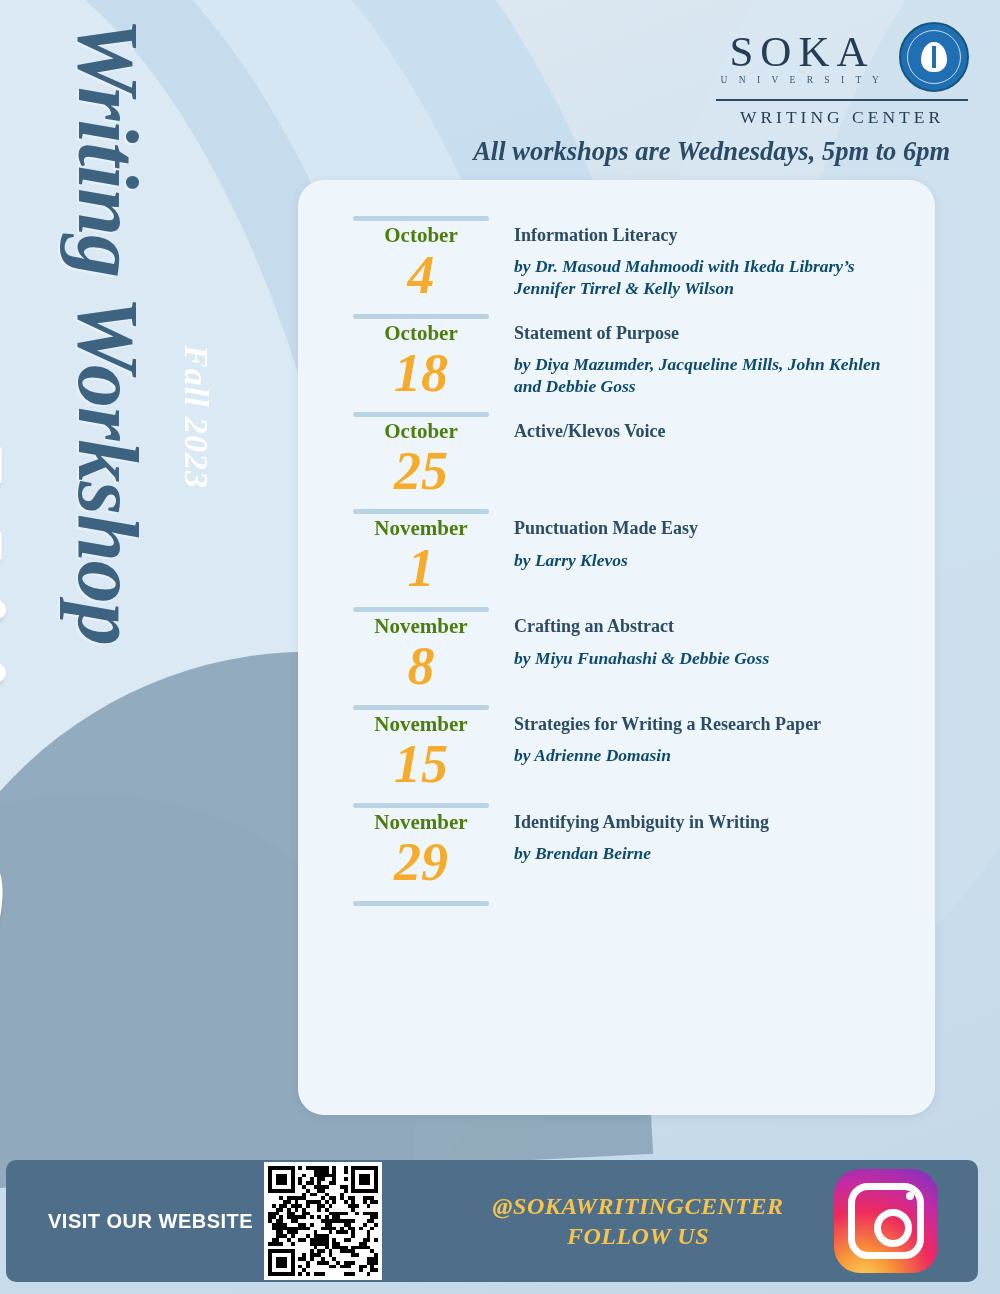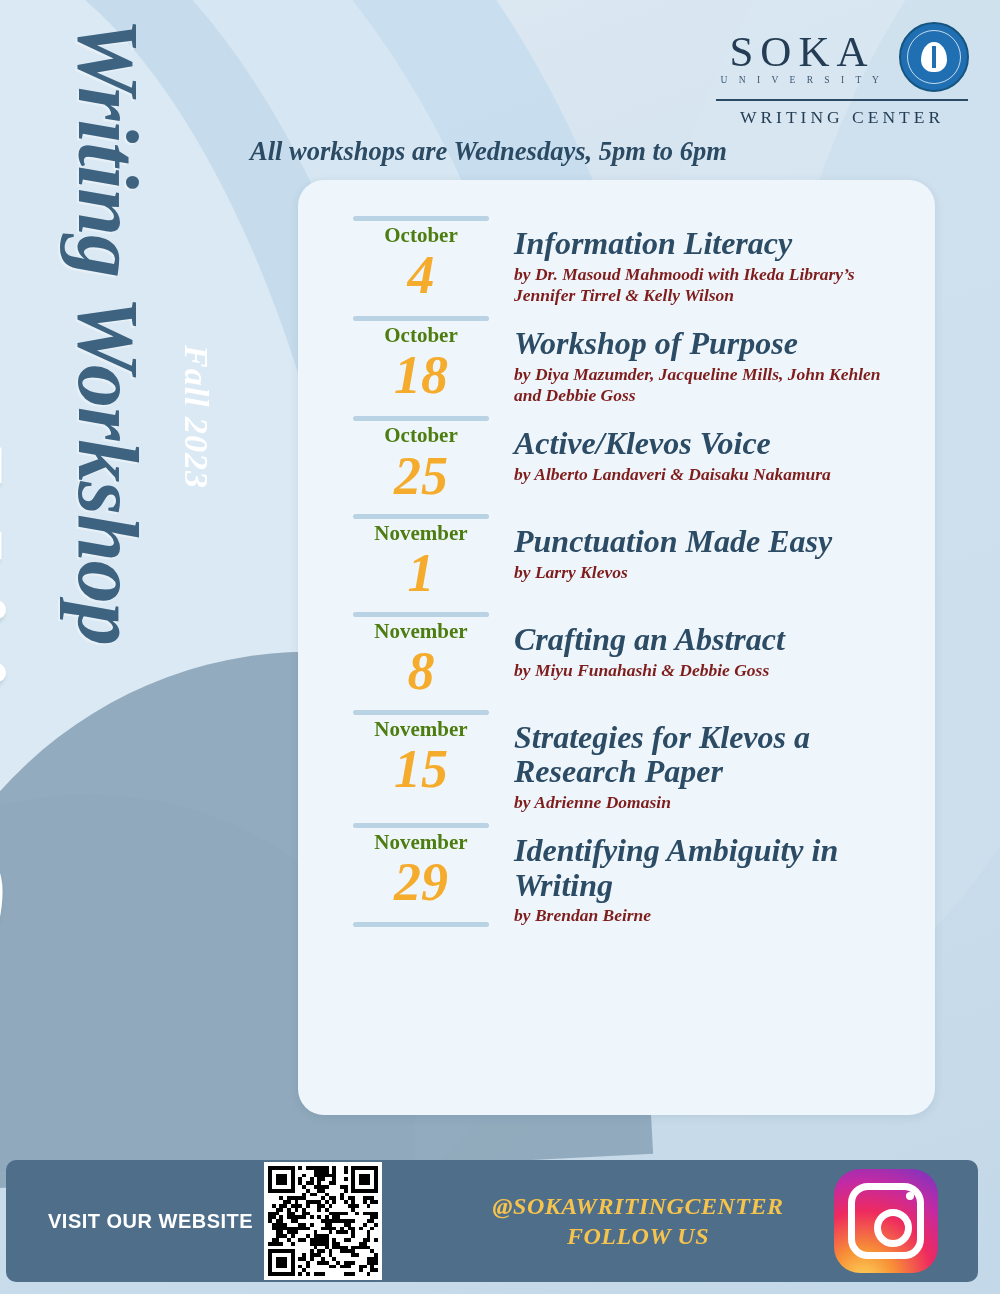--- a/index.html
+++ b/index.html
@@ -219,21 +219,21 @@
     transform: rotate(90deg);
     text-shadow: 3px 3px 5px rgba(60,90,115,.35);
   }
 
   
   .headline {
     position: absolute;
     top: 136px;
     left: 250px;
     width: 700px;
-    text-align: left;
+    text-align: right;
     font-family: "Liberation Serif", serif;
     font-weight: bold;
     font-style: italic;
     font-size: 26.5px;
     color: #2b4a63;
   }
 
   
   .card {
     position: absolute;
@@ -288,33 +288,32 @@
     line-height: 1.05;
   }
   .info {
     flex: 1;
     padding-left: 18px;
     padding-top: 10px;
   }
   .wtitle {
     font-family: "Liberation Serif", serif;
     font-weight: bold;
-    font-style: italic;
-    font-size: 32px;
+    font-size: 18px;
     color: #2c4b65;
     line-height: 1.08;
   }
   .wby {
     font-family: "Liberation Serif", serif;
     font-weight: bold;
     font-style: italic;
     font-size: 17.5px;
-    color: #7f1d1d;
+    color: #0c4a6e;
     line-height: 1.22;
-    margin-top: 3px;
+    margin-top: 11px;
   }
   .row-last .datecol:after {
     content: "";
     position: absolute;
     bottom: -16px; left: 7px; right: 7px;
     height: 5px;
     background: #b9d2e4;
     border-radius: 3px;
   }
 
@@ -448,32 +447,31 @@
             <div class="wtitle">Information Literacy</div>
             <div class="wby">by Dr. Masoud  Mahmoodi  with Ikeda Library’s Jennifer Tirrel &amp; Kelly Wilson</div>
           </div>
         </div>
         <div class="row">
           <div class="datecol">
             <div class="month">October</div>
             <div class="day">18</div>
           </div>
           <div class="info">
-            <div class="wtitle">Workshop of Purpose</div>
+            <div class="wtitle">Statement of Purpose</div>
             <div class="wby">by Diya Mazumder, Jacqueline Mills, John Kehlen and Debbie Goss</div>
           </div>
         </div>
         <div class="row">
           <div class="datecol">
             <div class="month">October</div>
             <div class="day">25</div>
           </div>
           <div class="info">
             <div class="wtitle">Active/Klevos Voice</div>
-            <div class="wby">by Alberto Landaveri  &amp; Daisaku Nakamura</div>
           </div>
         </div>
         <div class="row">
           <div class="datecol">
             <div class="month">November</div>
             <div class="day">1</div>
           </div>
           <div class="info">
             <div class="wtitle">Punctuation Made Easy</div>
             <div class="wby">by Larry Klevos</div>
@@ -488,21 +486,21 @@
             <div class="wtitle">Crafting an Abstract</div>
             <div class="wby">by Miyu Funahashi &amp; Debbie Goss</div>
           </div>
         </div>
         <div class="row">
           <div class="datecol">
             <div class="month">November</div>
             <div class="day">15</div>
           </div>
           <div class="info">
-            <div class="wtitle">Strategies for Klevos a Research Paper</div>
+            <div class="wtitle">Strategies for Writing a Research Paper</div>
             <div class="wby">by Adrienne Domasin</div>
           </div>
         </div>
         <div class="row row-last">
           <div class="datecol">
             <div class="month">November</div>
             <div class="day">29</div>
           </div>
           <div class="info">
             <div class="wtitle">Identifying Ambiguity in Writing</div>

